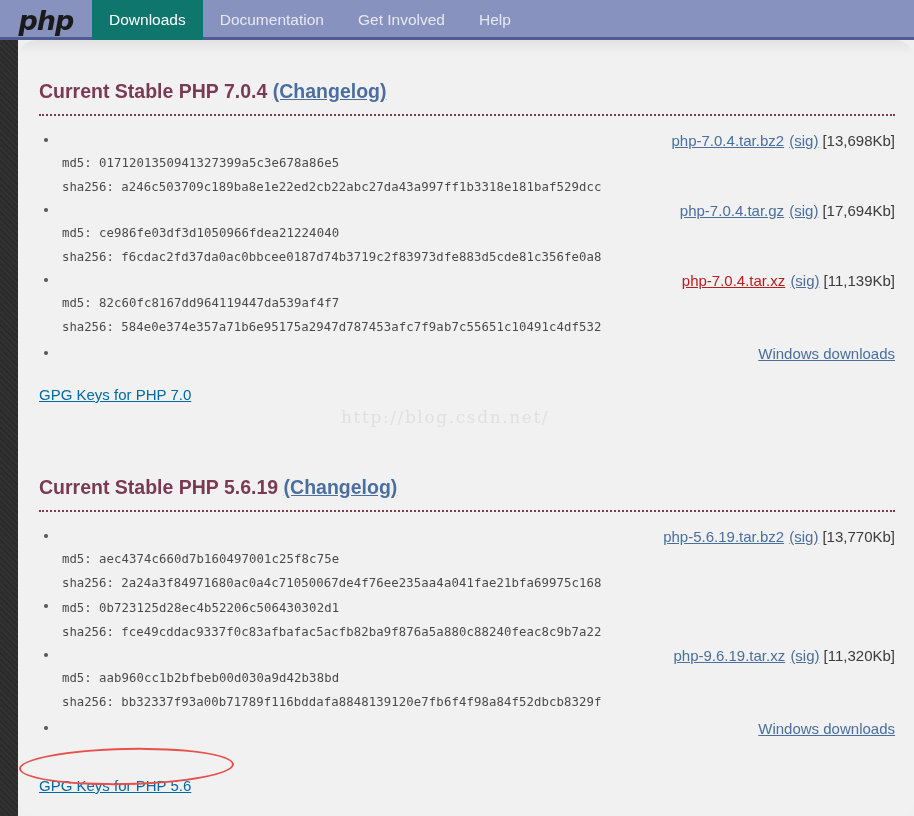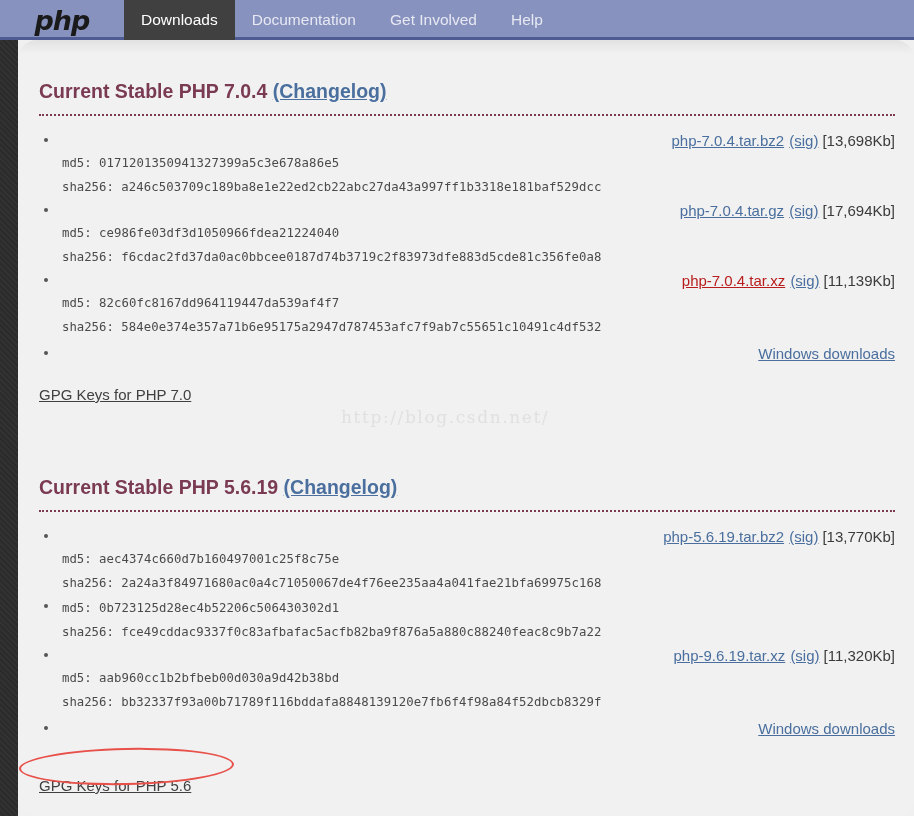--- a/index.html
+++ b/index.html
@@ -13,37 +13,37 @@
 
   
   #topnav {
     position: absolute; top: 0; left: 0;
     width: 914px; height: 40px;
     background: #8892bf;
     border-bottom: 3px solid #4f5b93;
     display: flex; align-items: stretch;
   }
   #logo {
-    width: 124px; height: 40px;
+    width: 92px; height: 40px;
     display: flex; align-items: center; justify-content: center;
     font-family: "DejaVu Sans", sans-serif;
     font-style: italic; font-weight: bold;
     font-size: 27px; color: #1a1a1a;
     letter-spacing: -1px;
     user-select: none;
   }
   .navtab {
     display: flex; align-items: center;
     padding: 0 17px;
     font-size: 15.5px; color: #e6e8f2;
     height: 40px;
     white-space: nowrap;
   }
   .navtab.active {
-    background: #404040;
+    background: #0f766e;
     color: #ffffff;
   }
 
   
   #leftgutter {
     position: absolute; top: 40px; left: 0;
     width: 18px; height: 776px;
     background-color: #2b2b2b;
     background-image:
       repeating-linear-gradient(45deg, rgba(255,255,255,.035) 0 2px, rgba(0,0,0,0) 2px 4px);
@@ -114,21 +114,21 @@
     color: #4a4a4a;
     line-height: 24px;
     letter-spacing: 0.1px;
     white-space: nowrap;
   }
   .hashline .lbl { letter-spacing: 0; }
 
   .gpg {
     display: inline-block;
     font-size: 15px;
-    color: #404040;
+    color: #0369a1;
     text-decoration: underline;
   }
 
   
   #watermark {
     position: absolute;
     left: 341px; top: 407px;
     font-family: "DejaVu Serif", serif;
     font-size: 17px;
     letter-spacing: 1.6px;

